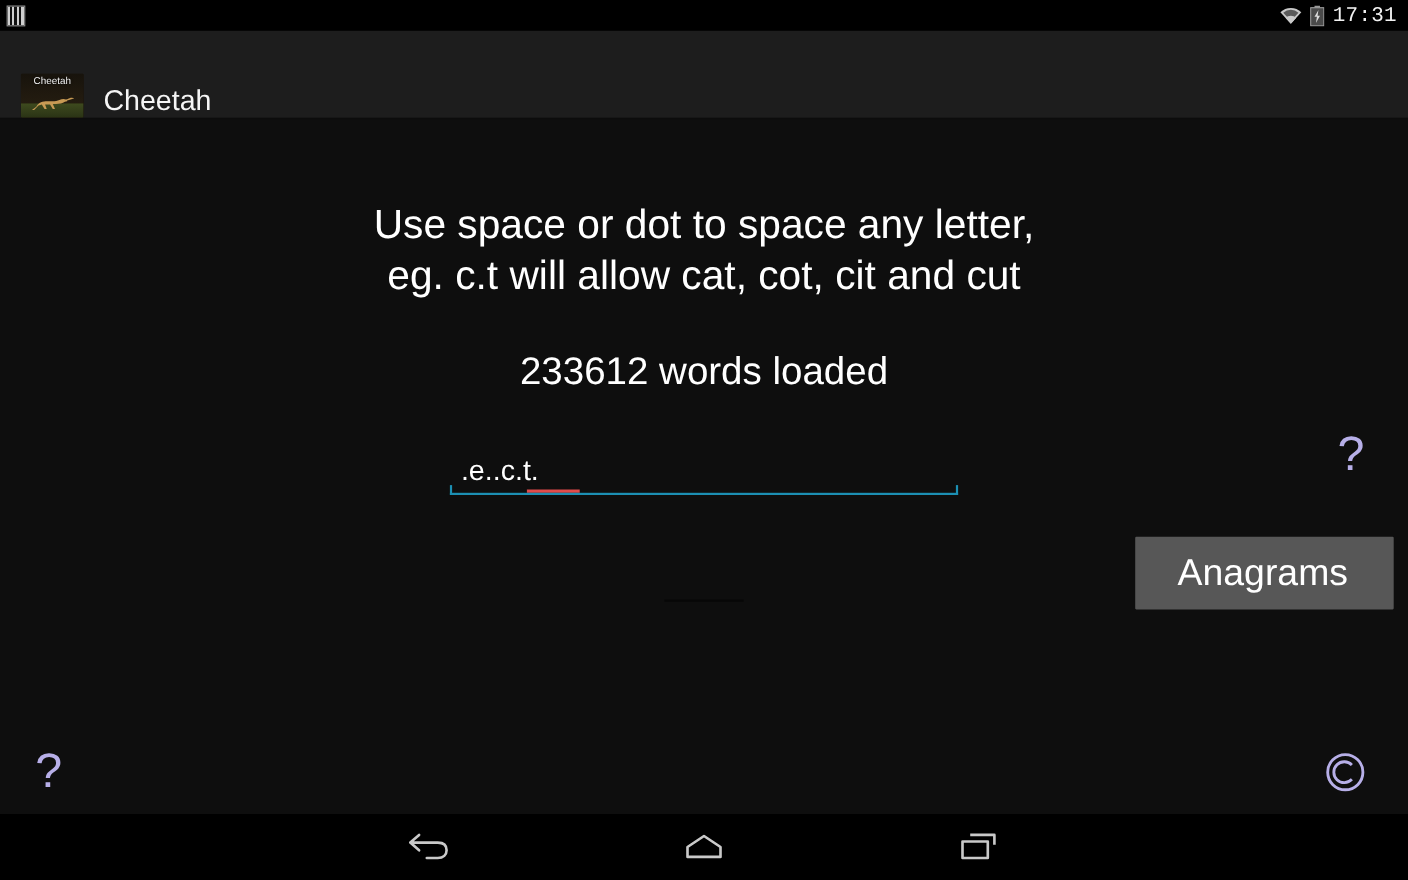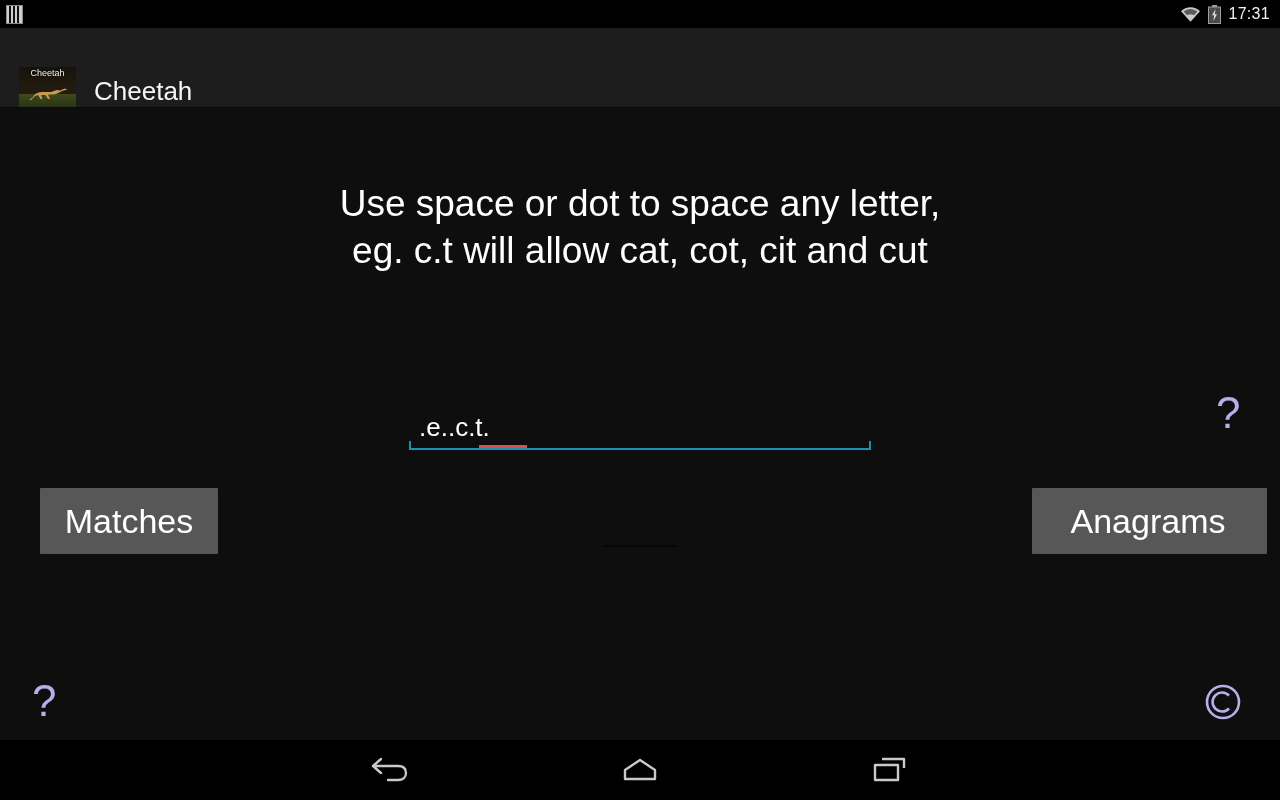--- a/index.html
+++ b/index.html
@@ -49,24 +49,24 @@
     position: absolute;
     top: 0; left: 0; right: 0; bottom: 0;
     background:
       linear-gradient(to right,
         #cfcfcf 0 2px, transparent 2px 4px,
         #cfcfcf 4px 6px, transparent 6px 8px,
         #cfcfcf 8px 10px, transparent 10px 12px,
         #cfcfcf 12px 15px);
   }
   .status-time {
-    font-size: 16px;
+    font-size: 19px;
     letter-spacing: 0.3px;
     color: #f2f2f2;
-    font-family: Liberation Sans, sans-serif;
+    font-family: Liberation Mono, monospace;
   }
   .wifi-icon { display: block; }
   .battery-icon { display: block; }
 
   
   #action-bar {
     position: absolute;
     top: 28px; left: 0;
     width: 1280px;
     height: 80px;
@@ -291,38 +291,38 @@
       </svg>
     </div>
     <div id="app-title">Cheetah</div>
   </div>
 
   <div id="content">
 
     <div class="hint-line" id="hint-1">Use space or dot to space any letter,</div>
     <div class="hint-line" id="hint-2">eg. c.t will allow cat, cot, cit and cut</div>
 
+    <div id="words-loaded">233612 words loaded</div>
 
     <div id="pattern-field">
       <div id="pattern-text">.e..c.t.</div>
       <div id="pattern-spell-underline"></div>
       <div id="pattern-underline"></div>
     </div>
 
     <div class="help-mark" id="help-top-right">?</div>
     <div class="help-mark" id="help-bottom-left">?</div>
 
     <div id="copyright-mark">
       <svg width="40" height="40" viewBox="0 0 40 40">
         <circle cx="20" cy="20" r="16" fill="none" stroke="#b7afe8" stroke-width="2.6"></circle>
         <path d="M26 13.5 A9.5 9.5 0 1 0 26 26.5" fill="none" stroke="#b7afe8" stroke-width="2.6" stroke-linecap="butt"></path>
       </svg>
     </div>
 
-    <button class="action-btn" id="btn-matches">Matches</button>
     <button class="action-btn" id="btn-anagrams">Anagrams</button>
 
     <div id="center-divider"></div>
   </div>
 
   <div id="nav-bar">
     <div class="nav-btn">
       <svg width="44" height="30" viewBox="0 0 44 30">
         <path d="M5 11 L13 4 M5 11 L13 18 M5 11 L30 11 C36 11 38 14 38 18 C38 22 35 25 30 25 L20 25" fill="none" stroke="#c9c9c9" stroke-width="2.4" stroke-linecap="round" stroke-linejoin="round"></path>
       </svg>

